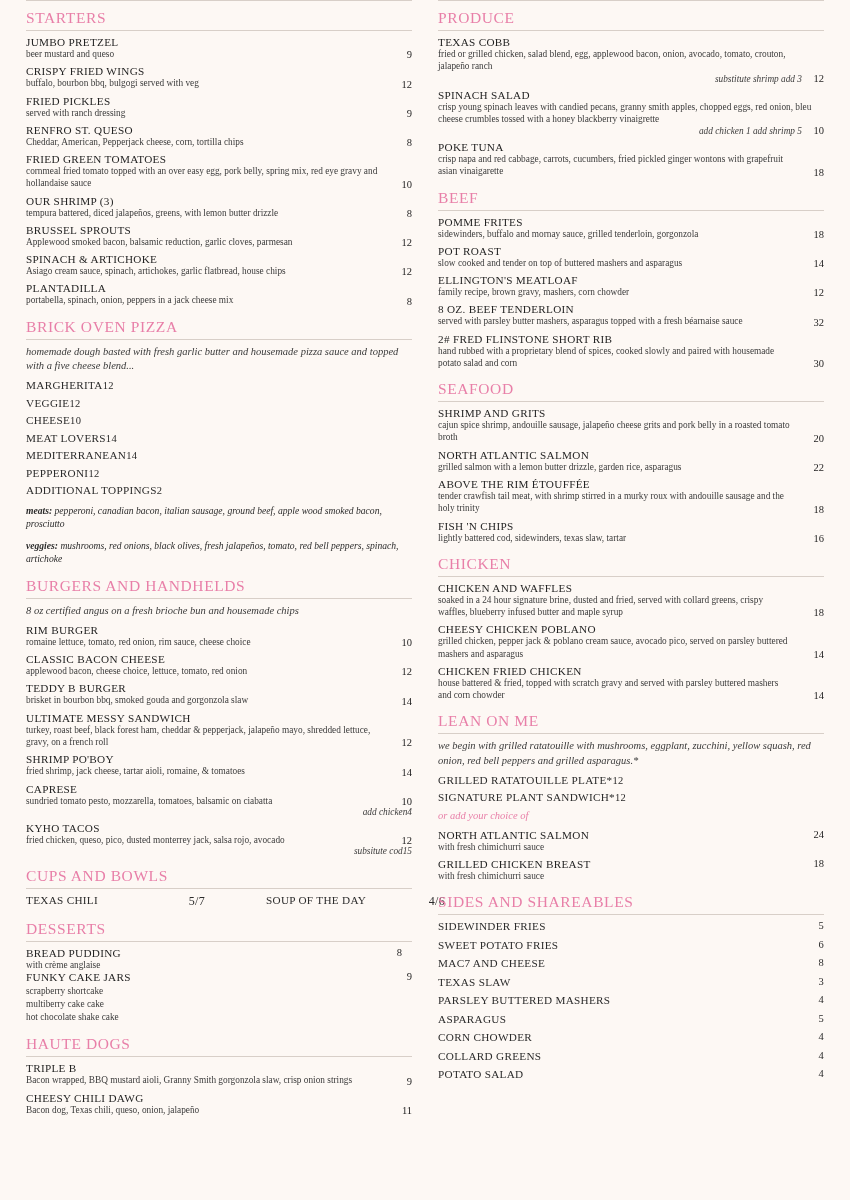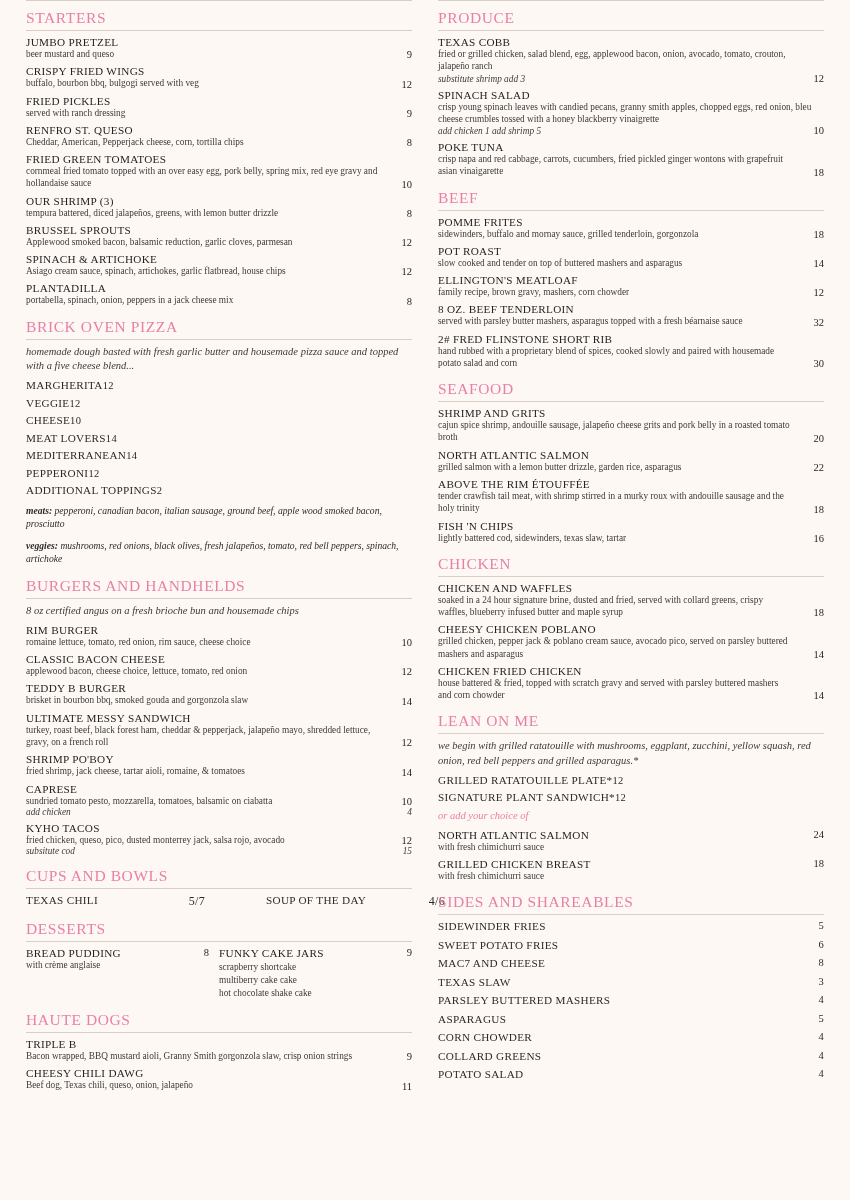--- a/index.html
+++ b/index.html
@@ -77,21 +77,21 @@
   .item-price {
     font-size: 10.5px;
     color: #1f1f1f;
     flex: 0 0 auto;
     text-align: right;
     min-width: 22px;
   }
   .item-desc-row {
     display: flex;
     align-items: flex-end;
-    justify-content: space-between;
+    justify-content: flex-end;
   }
   .item-desc {
     font-size: 9.3px;
     line-height: 1.32;
     color: #3b3b3b;
     flex: 1 1 auto;
     padding-right: 10px;
   }
   .add-line {
     font-style: italic;
@@ -138,20 +138,21 @@
     font-size: 12px;
   }
   .sub-list {
     font-size: 9.3px;
     line-height: 1.4;
     color: #3b3b3b;
     margin-top: 2px;
   }
   .dessert-grid {
     display: flex;
+    flex-direction: column;
   }
   .dessert-grid .left {
     flex: 0 0 50%;
     padding-right: 10px;
     box-sizing: border-box;
   }
   .dessert-grid .right {
     flex: 0 0 50%;
     box-sizing: border-box;
   }
@@ -398,21 +399,21 @@
       <div class="item">
         <div class="item-name">TRIPLE B</div>
         <div class="item-desc-row">
           <div class="item-desc">Bacon wrapped, BBQ mustard aioli, Granny Smith gorgonzola slaw, crisp onion strings</div>
           <div class="item-price">9</div>
         </div>
       </div>
       <div class="item">
         <div class="item-name">CHEESY CHILI DAWG</div>
         <div class="item-desc-row">
-          <div class="item-desc">Beef dog, Texas chili, queso, onion, jalapeño</div>
+          <div class="item-desc">Bacon dog, Texas chili, queso, onion, jalapeño</div>
           <div class="item-price">11</div>
         </div>
       </div>
     </div>
   </div>
 
   <div class="col">
     <div class="col-rule-top"></div>
 
     <div class="section">

